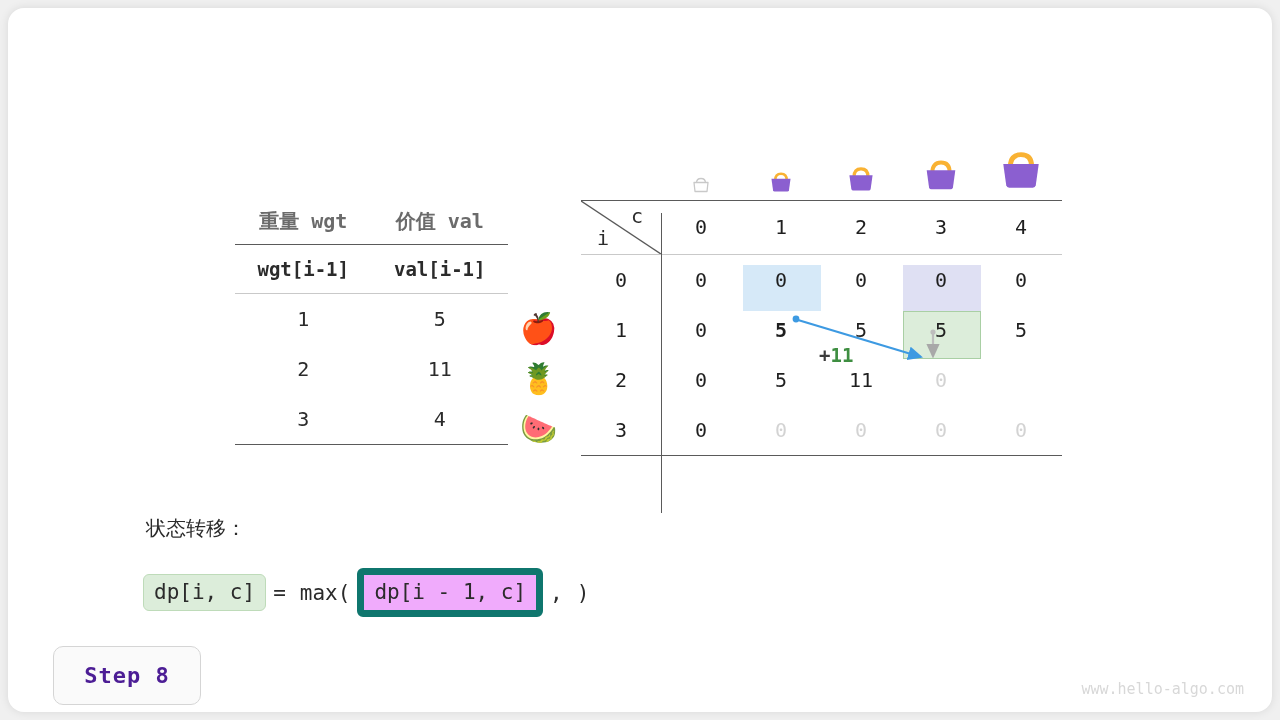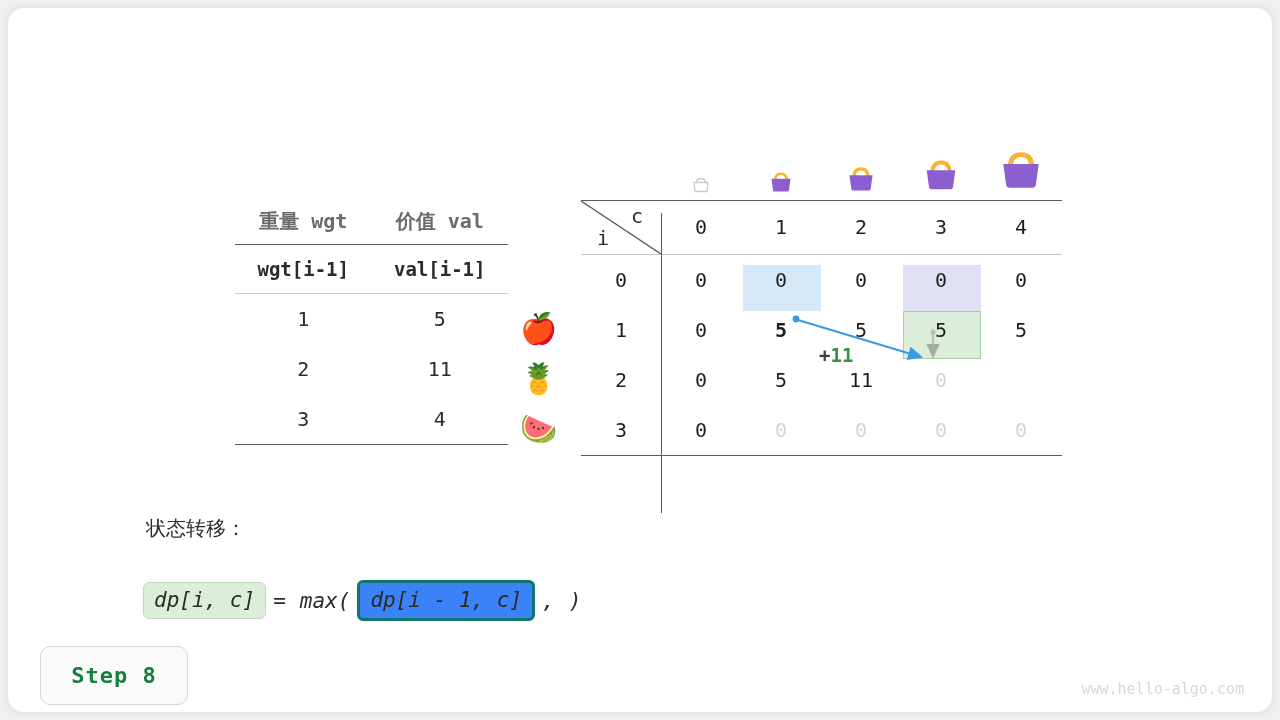--- a/index.html
+++ b/index.html
@@ -164,56 +164,55 @@
     position: absolute;
     left: 138px;
     top: 507px;
     font-size: 20px;
     color: #2b2b2b;
     font-family: "DejaVu Sans", sans-serif;
   }
   #formula {
     position: absolute;
     left: 135px;
-    top: 572px;
+    top: 560px;
     display: flex;
     align-items: center;
     font-family: "DejaVu Sans Mono", monospace;
     font-size: 21px;
     color: #2b2b2b;
     white-space: nowrap;
-    font-style: italic;
   }
   #formula .box {
     padding: 6px 10px;
     border-radius: 6px;
     line-height: 1.1;
   }
   #formula .plain { padding: 0 7px; }
   .box-green    { background: #dcedda; border: 1px solid #bedbb9; }
-  .box-lavender { background: #3b82f6; border: 3px solid #0f766e; }
+  .box-lavender { background: #f0abfc; border: 7px solid #0f766e; }
   .box-blue     { background: #d6e9f8; border: 1px solid #aed4ef; font-weight: bold; }
 
   
   #step-badge {
     position: absolute;
-    left: 32px;
+    left: 45px;
     top: 638px;
     width: 146px;
     height: 57px;
     border: 1.4px solid #d5d5d5;
     border-radius: 10px;
     background: #fafafa;
     display: flex;
     align-items: center;
     justify-content: center;
     font-family: "DejaVu Sans Mono", monospace;
     font-size: 22px;
     font-weight: bold;
-    color: #15803d;
+    color: #4c1d95;
     letter-spacing: 1px;
   }
   #watermark {
     position: absolute;
     right: 28px;
     bottom: 14px;
     font-family: "DejaVu Sans Mono", monospace;
     font-size: 15px;
     color: #d8d8d8;
   }

